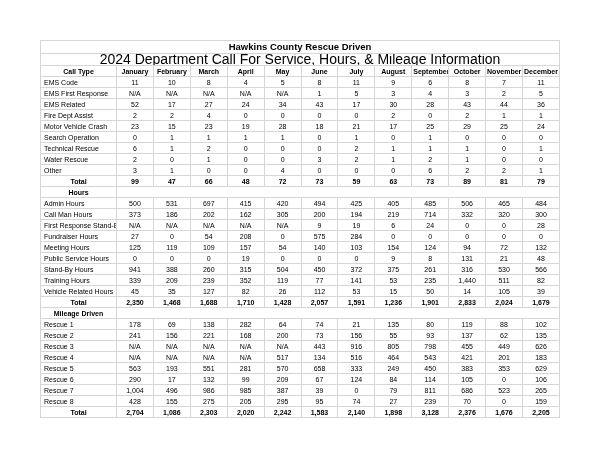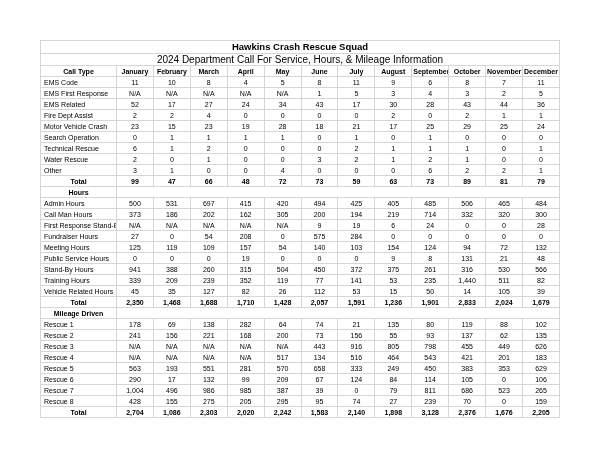--- a/index.html
+++ b/index.html
@@ -42,21 +42,21 @@
     font-weight: normal;
   }
   td.title-cell {
     height: 12px;
     font-size: 9.5px;
     line-height: 12px;
     font-weight: bold;
   }
   td.subtitle-cell {
     height: 11px;
-    font-size: 10px;
+    font-size: 14px;
     line-height: 11px;
   }
   tr.column-header-row td { font-weight: bold; }
   td.row-label {
     text-align: left;
     padding-left: 3px;
   }
   tr.total-row td { font-weight: bold; }
   td.section-label {
     font-weight: bold;
@@ -80,21 +80,21 @@
           <col>
           <col>
           <col>
           <col>
           <col>
           <col>
           <col>
       </colgroup>
       <tbody>
         <tr>
-          <td class="title-cell" colspan="13">Hawkins Crash Rescue Squad</td>
+          <td class="title-cell" colspan="13">Hawkins County Rescue Driven</td>
         </tr>
         <tr>
           <td class="subtitle-cell" colspan="13">2024 Department Call For Service, Hours, &amp; Mileage Information</td>
         </tr>
 
       <tr class="column-header-row">
             <td>Call Type</td>
             <td>January</td>
             <td>February</td>
             <td>March</td>

